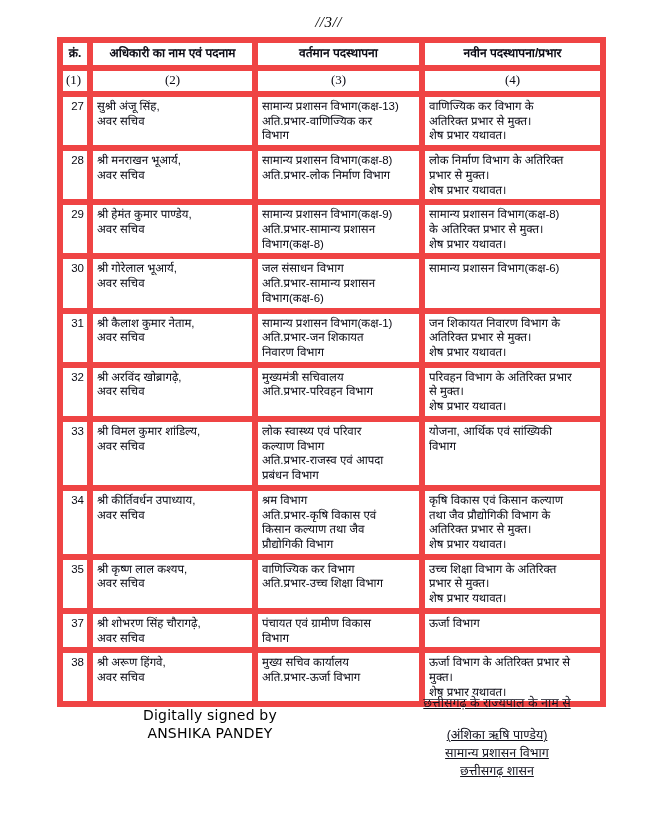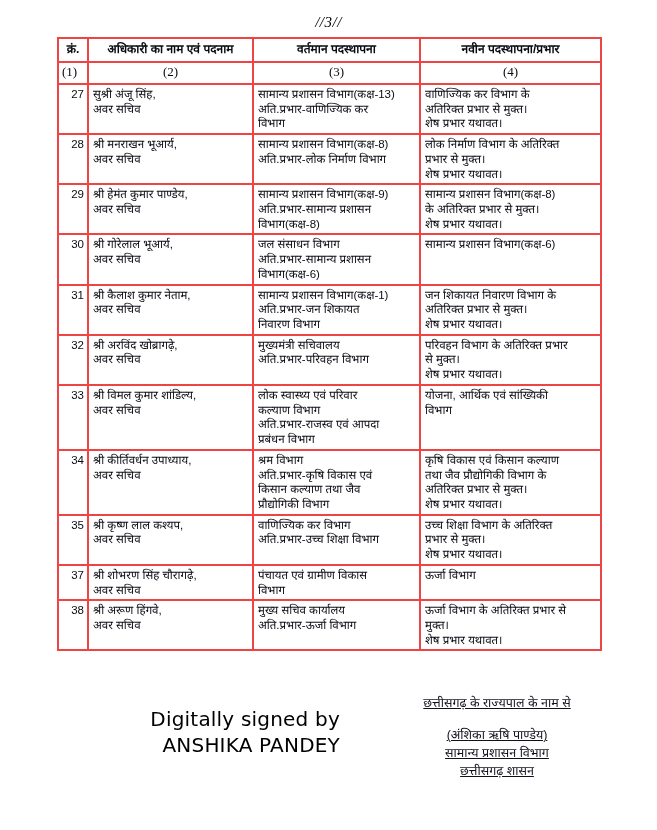--- a/index.html
+++ b/index.html
@@ -35,21 +35,21 @@
   }
   table.roster {
     position: absolute;
     left: 57px;
     top: 37px;
     width: 543px;
     border-collapse: collapse;
     table-layout: fixed;
   }
   table.roster td, table.roster th {
-    border: 2px solid #ef4444;
+    border: 6px solid #ef4444;
     vertical-align: top;
     padding: 2px 3px 2px 4px;
     font-family: "Liberation Sans", "DejaVu Sans", sans-serif;
     font-size: 11.5px;
     line-height: 1.28;
     color: #0a0a14;
     word-wrap: break-word;
   }
   table.roster thead th {
     text-align: center;
@@ -92,25 +92,25 @@
     top: 694px;
     width: 657px;
     height: 136px;
   }
   .sign-block {
     position: absolute;
     left: 80px;
     top: 12px;
     width: 260px;
     font-family: "DejaVu Sans", "Liberation Sans", sans-serif;
-    font-size: 20px;
+    font-size: 14px;
     line-height: 1.30;
     letter-spacing: 0.2px;
     color: #000;
-    text-align: right;
+    text-align: center;
   }
   .authority-block {
     position: absolute;
     left: 352px;
     top: 0px;
     width: 290px;
     text-align: center;
     font-family: "Liberation Sans", "DejaVu Sans", sans-serif;
     font-size: 12.5px;
     line-height: 1.45;

